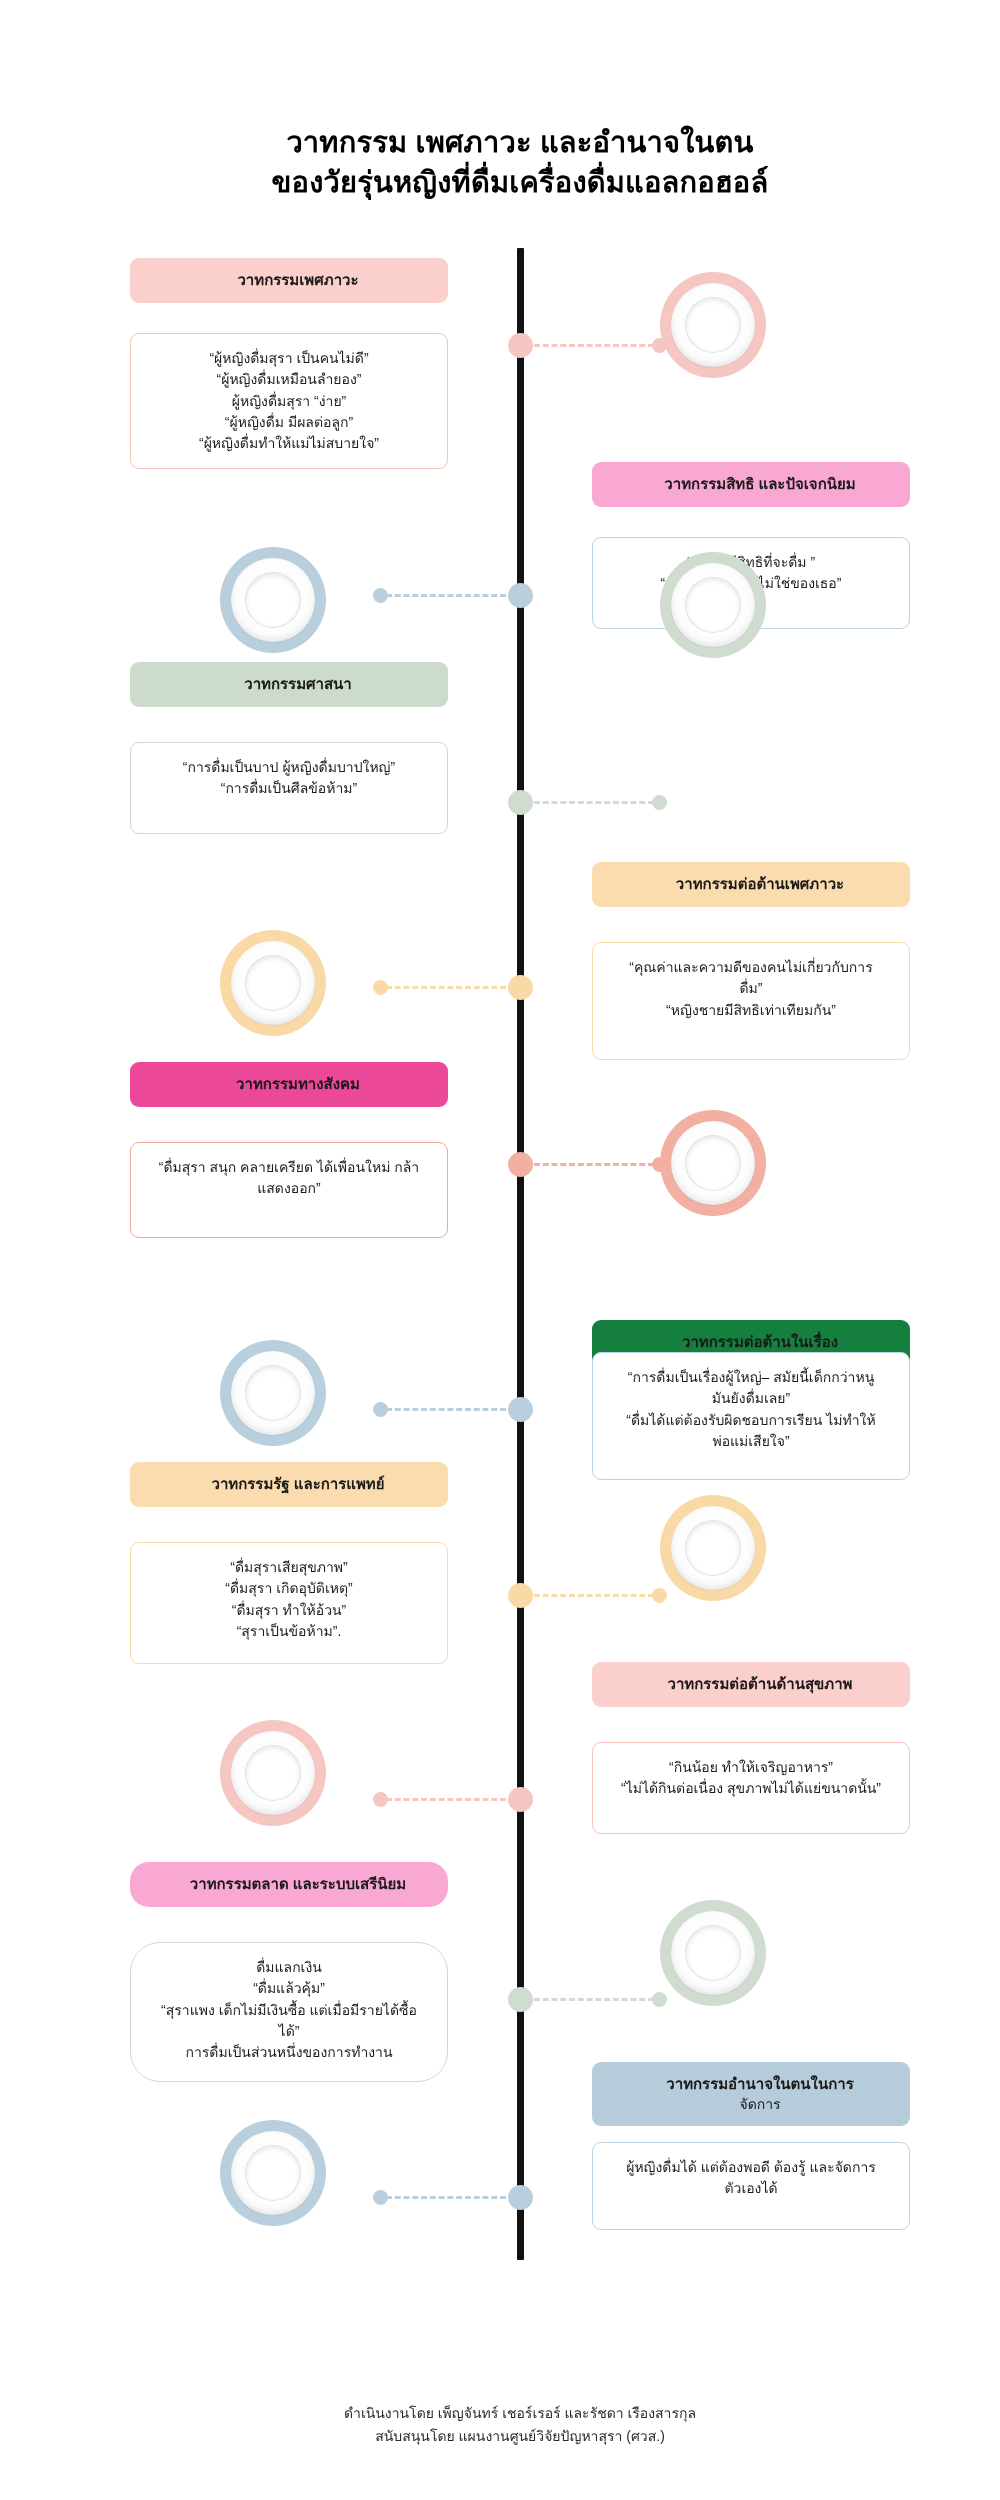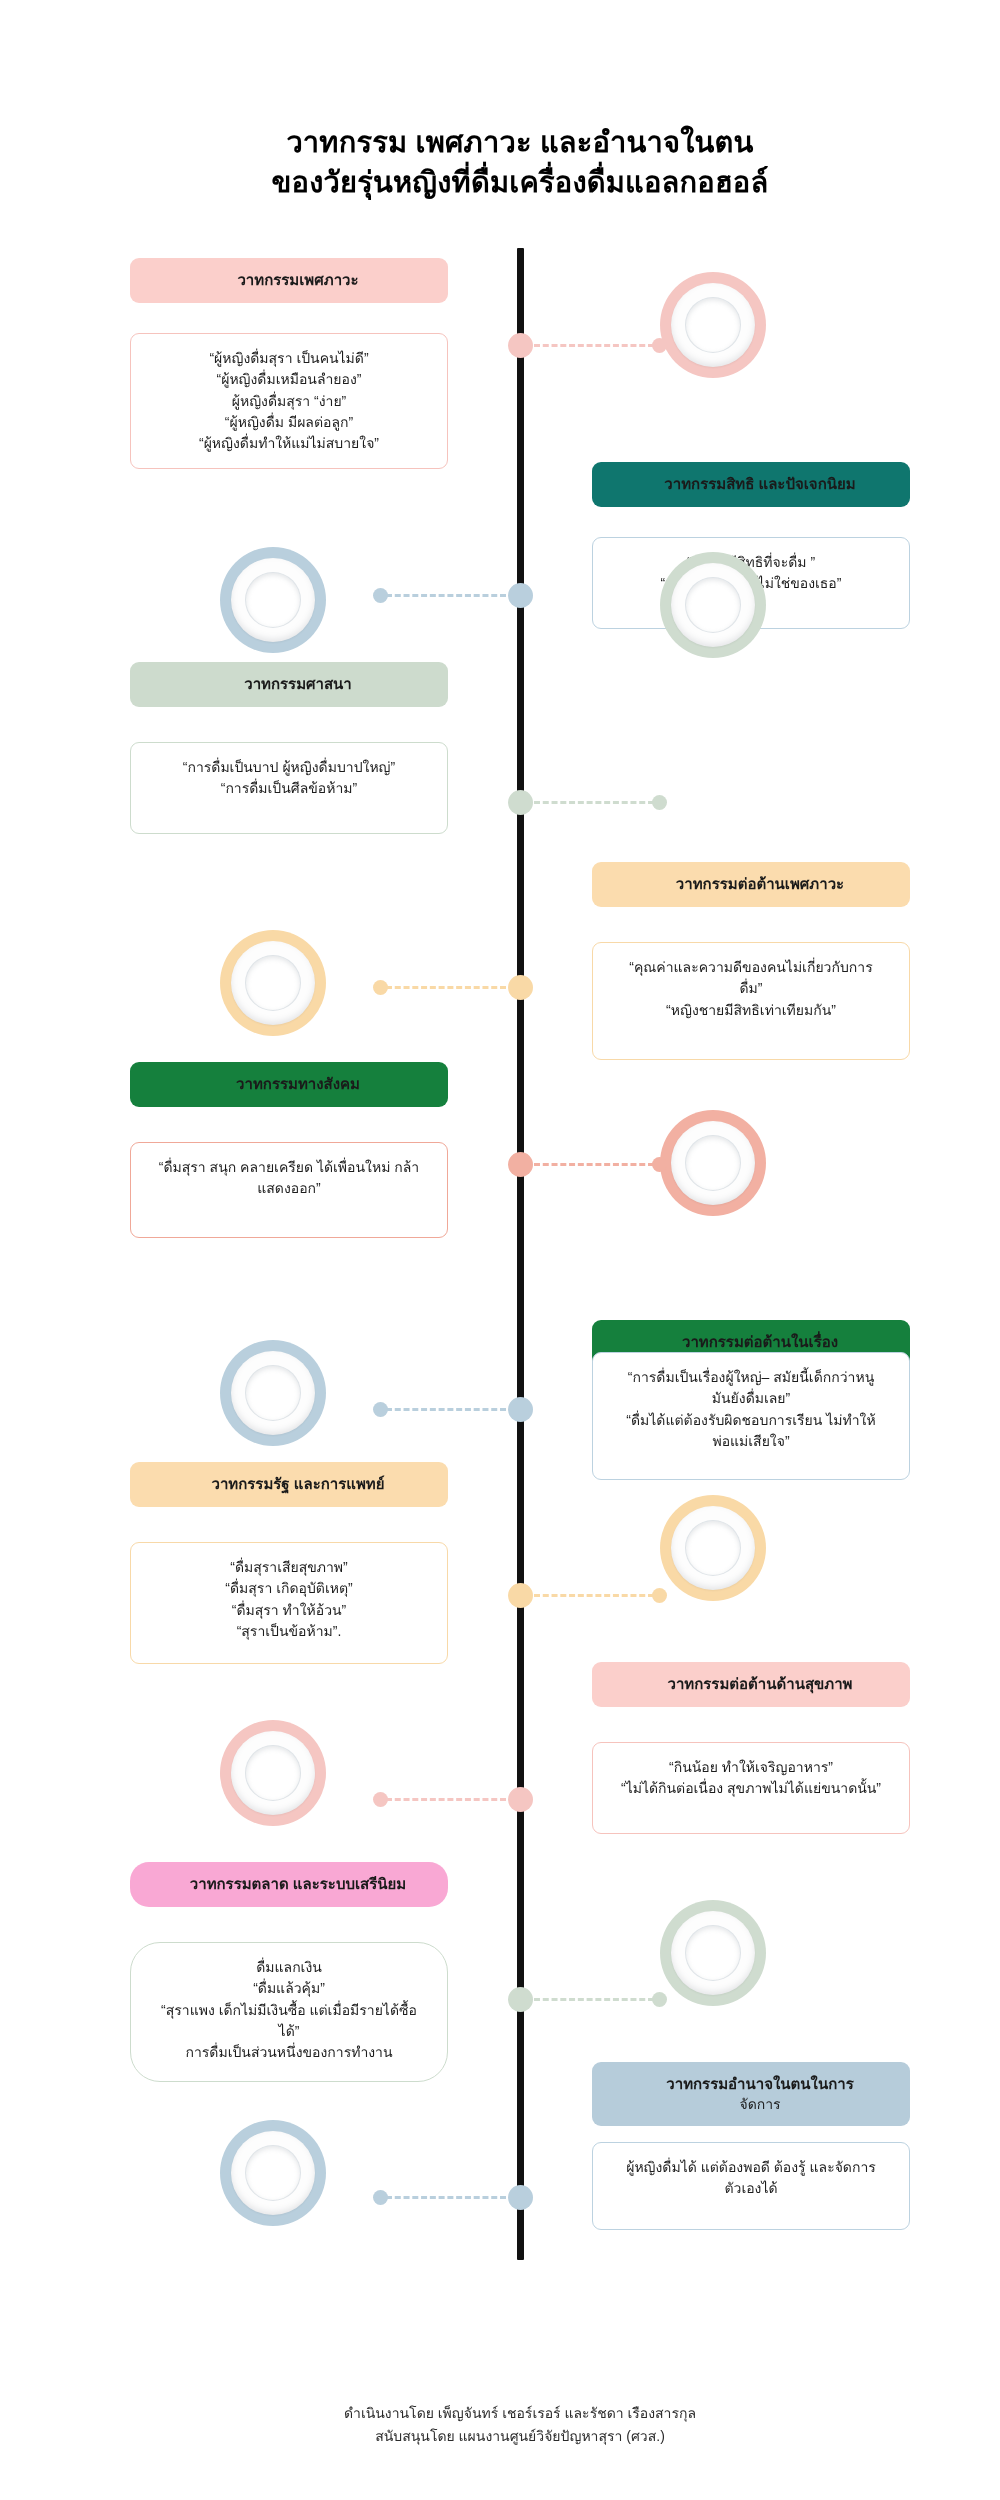--- a/index.html
+++ b/index.html
@@ -92,21 +92,21 @@
         <span class="ln">“ผู้หญิงดื่มทำให้แม่ไม่สบายใจ”</span>
       </div>
       <div class="plate" style="left: 640px; top: 272px;">
         <div class="rim" style="background:#f5c6c2"></div>
         <div class="inner1"></div>
         <div class="inner2"></div>
       </div>
       <div class="spine-dot" style="left: 488px; top: 333px; background: rgb(245, 198, 194);"></div>
       <div class="dash" style="top: 344px; border-top-color: rgb(245, 198, 194); left: 514px; width: 120px;"></div>
       <div class="end-dot" style="top: 338px; left: 632px; background: rgb(245, 198, 194);"></div>
-      <div class="pill" style="left: 572px; top: 462px; background: #0f766e;"><span>วาทกรรมสิทธิ และปัจเจกนิยม</span></div>
+      <div class="pill" style="left: 572px; top: 462px; background: #f9a8d4;"><span>วาทกรรมสิทธิ และปัจเจกนิยม</span></div>
       <div class="card" style="left: 572px; top: 537px; min-height: 92px; border-color: rgb(188, 210, 224);">
         <span class="ln">“บุคคลมีสิทธิที่จะดื่ม ”</span>
         <span class="ln">“ปากฉัน เงินฉัน ไม่ใช่ของเธอ”</span>
       </div>
       <div class="plate" style="left: 200px; top: 547px;">
         <div class="rim" style="background:#b9cfdd"></div>
         <div class="inner1"></div>
         <div class="inner2"></div>
       </div>
       <div class="spine-dot" style="left: 488px; top: 583px; background: rgb(185, 207, 221);"></div>
@@ -132,21 +132,21 @@
         <span class="ln">“หญิงชายมีสิทธิเท่าเทียมกัน”</span>
       </div>
       <div class="plate" style="left: 200px; top: 930px;">
         <div class="rim" style="background:#f9d9a6"></div>
         <div class="inner1"></div>
         <div class="inner2"></div>
       </div>
       <div class="spine-dot" style="left: 488px; top: 975px; background: rgb(249, 217, 166);"></div>
       <div class="dash" style="top: 986px; border-top-color: rgb(249, 217, 166); left: 366px; width: 120px;"></div>
       <div class="end-dot" style="top: 980px; left: 353px; background: rgb(249, 217, 166);"></div>
-      <div class="pill" style="left: 110px; top: 1062px; background: #15803d;"><span>วาทกรรมทางสังคม</span></div>
+      <div class="pill" style="left: 110px; top: 1062px; background: #ec4899;"><span>วาทกรรมทางสังคม</span></div>
       <div class="card" style="left: 110px; top: 1142px; min-height: 96px; border-color: rgb(240, 168, 152);">
         <span class="ln">“ดื่มสุรา สนุก คลายเครียด ได้เพื่อนใหม่ กล้า</span>
         <span class="ln">แสดงออก”</span>
       </div>
       <div class="plate" style="left: 640px; top: 1110px;">
         <div class="rim" style="background:#f2b0a2"></div>
         <div class="inner1"></div>
         <div class="inner2"></div>
       </div>
       <div class="spine-dot" style="left: 488px; top: 1152px; background: rgb(242, 176, 162);"></div>

